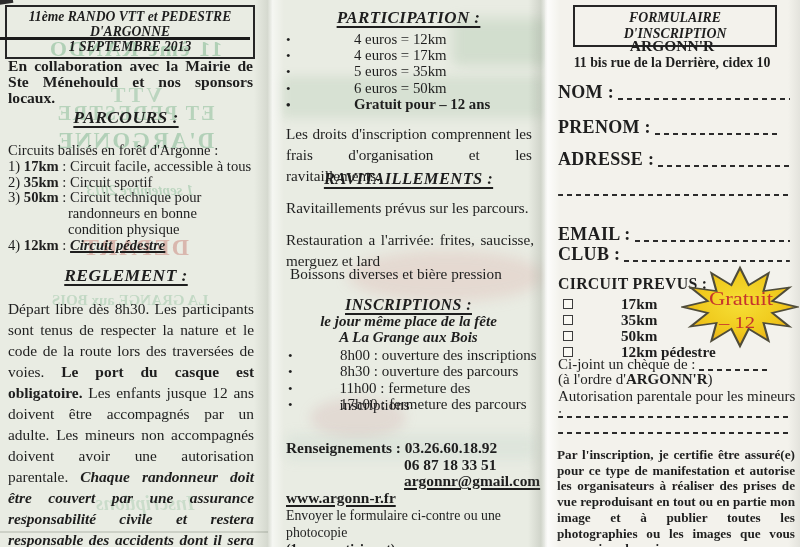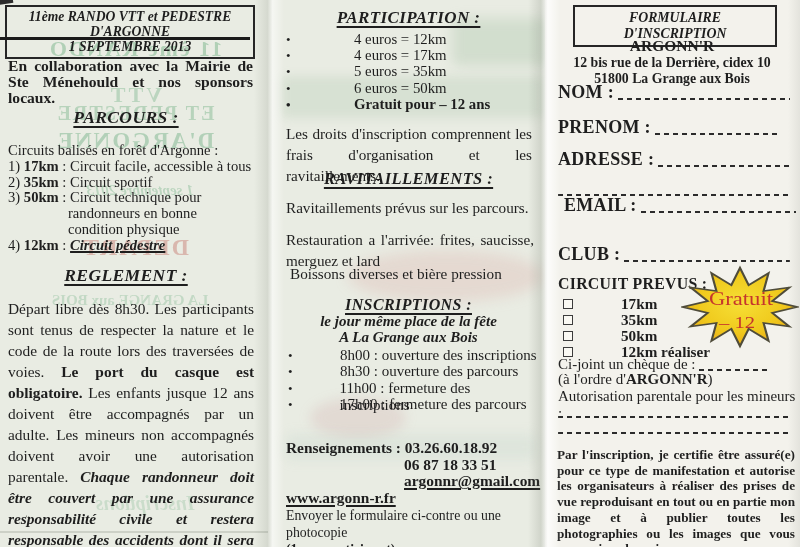--- a/index.html
+++ b/index.html
@@ -101,21 +101,21 @@
     border:2px solid #262626;padding:3px 2px;
     text-align:center;font-weight:bold;font-style:italic;font-size:13.8px;
   }
   .org{position:absolute;left:4px;top:37px;width:246px;text-align:center;font-weight:bold;}
   .org-name{font-size:15.5px;}
   .org-addr{font-size:13.8px;line-height:15.5px;}
   .f-row{position:absolute;left:13px;width:232px;display:flex;align-items:flex-end;font-weight:bold;font-size:18px;letter-spacing:.3px;}
   .f-nom{top:82px;}
   .f-prenom{top:117px;}
   .f-adresse{top:149px;}
-  .f-email{top:195px;margin-left:6px;}
+  .f-email{top:224px;}
   .f-club{top:244px;}
   .dash{flex:1;height:3px;margin:0 0 3px 4px;
     background-image:repeating-linear-gradient(to right,#2b2b2b 0 5px,rgba(0,0,0,0) 5px 9px);
     background-position:bottom;background-size:100% 2.4px;background-repeat:no-repeat;}
   .dash-full{position:absolute;left:13px;width:232px;height:2.4px;
     background-image:repeating-linear-gradient(to right,#2b2b2b 0 5px,rgba(0,0,0,0) 5px 9px);}
   .d-addr2{top:194px;}
   .d-auth1{top:416px;}
   .d-auth2{top:432px;}
   .h-circuit{position:absolute;left:13px;top:275px;font-weight:bold;font-size:15.8px;letter-spacing:.3px;}
@@ -271,22 +271,21 @@
     </div>
   </div>
 
   <div class="col col-right">
     <div class="form-box">
       <span>FORMULAIRE D'INSCRIPTION</span>
     </div>
 
     <div class="org">
       <div class="org-name">ARGONN'R</div>
-      <div class="org-addr">12 bis rue de la Derrière, cidex 10</div>
-      <div class="org-addr">51800 La Grange aux Bois</div>
+      <div class="org-addr">11 bis rue de la Derrière, cidex 10</div>
     </div>
 
     <div class="f-row f-nom">
       <span>NOM :</span>
       <span class="dash"></span>
     </div>
     <div class="f-row f-prenom">
       <span>PRENOM :</span>
       <span class="dash" style="flex:0 0 125px;"></span>
     </div>
@@ -313,21 +312,21 @@
     <div class="opt-row o2">
       <span class="checkbox"></span>
       <span class="opt-label">35km</span>
     </div>
     <div class="opt-row o3">
       <span class="checkbox"></span>
       <span class="opt-label">50km</span>
     </div>
     <div class="opt-row o4">
       <span class="checkbox"></span>
-      <span class="opt-label">12km réaliser</span>
+      <span class="opt-label">12km pédestre</span>
     </div>
 
     <svg class="badge" viewBox="0 0 120 110" preserveAspectRatio="none">
       <defs>
         <radialGradient id="starGrad" cx="50%" cy="45%" r="65%">
           <stop offset="0%" stop-color="#f6df36"></stop>
           <stop offset="55%" stop-color="#f0ca1d"></stop>
           <stop offset="100%" stop-color="#e8a117"></stop>
         </radialGradient>
       </defs>

